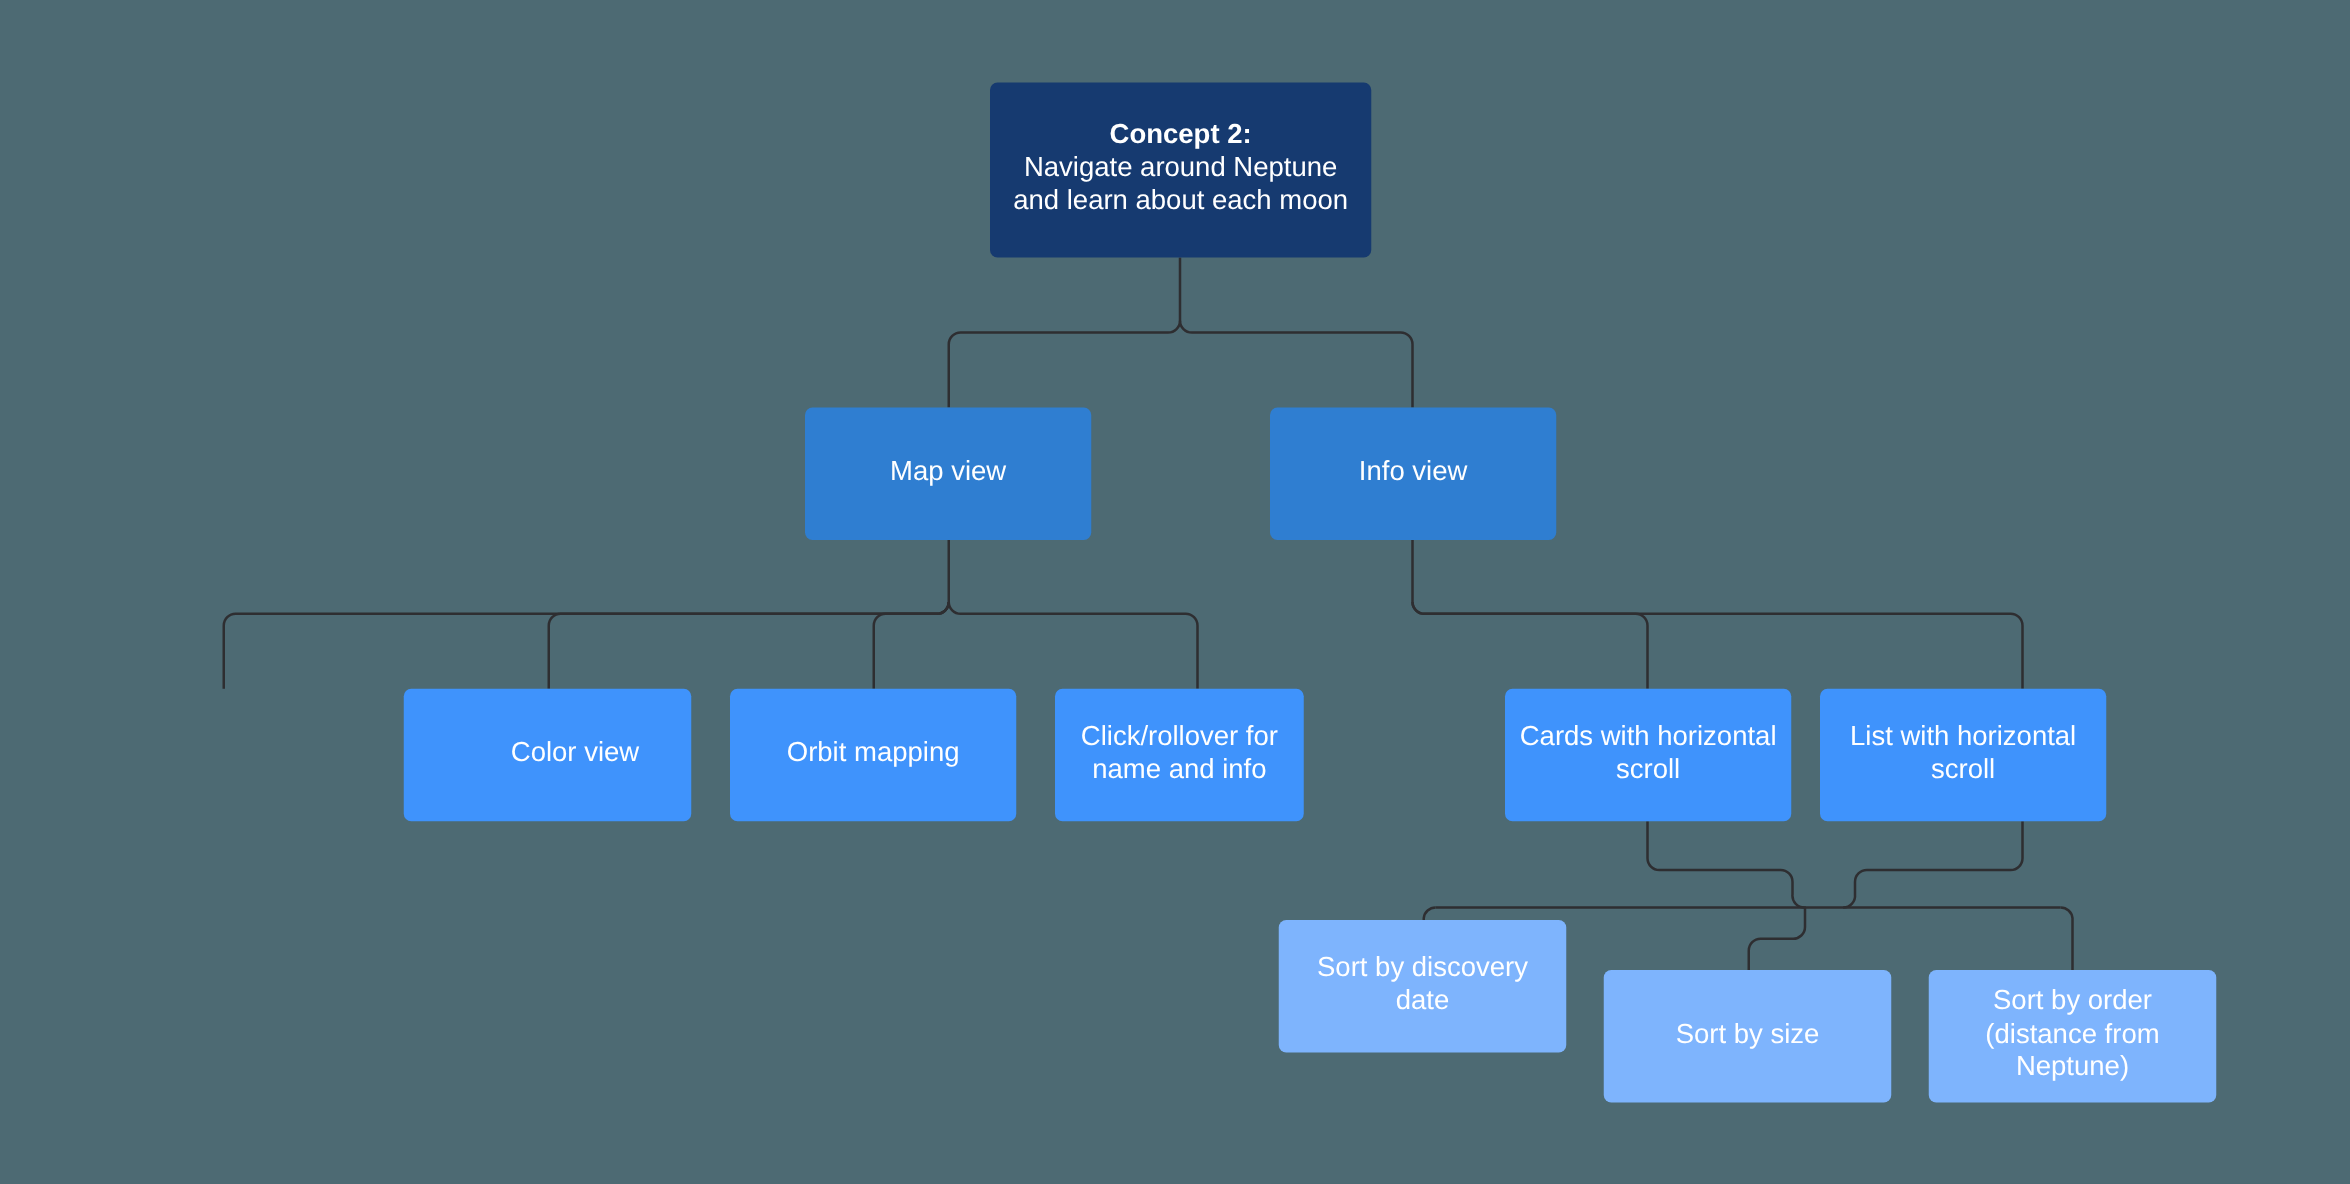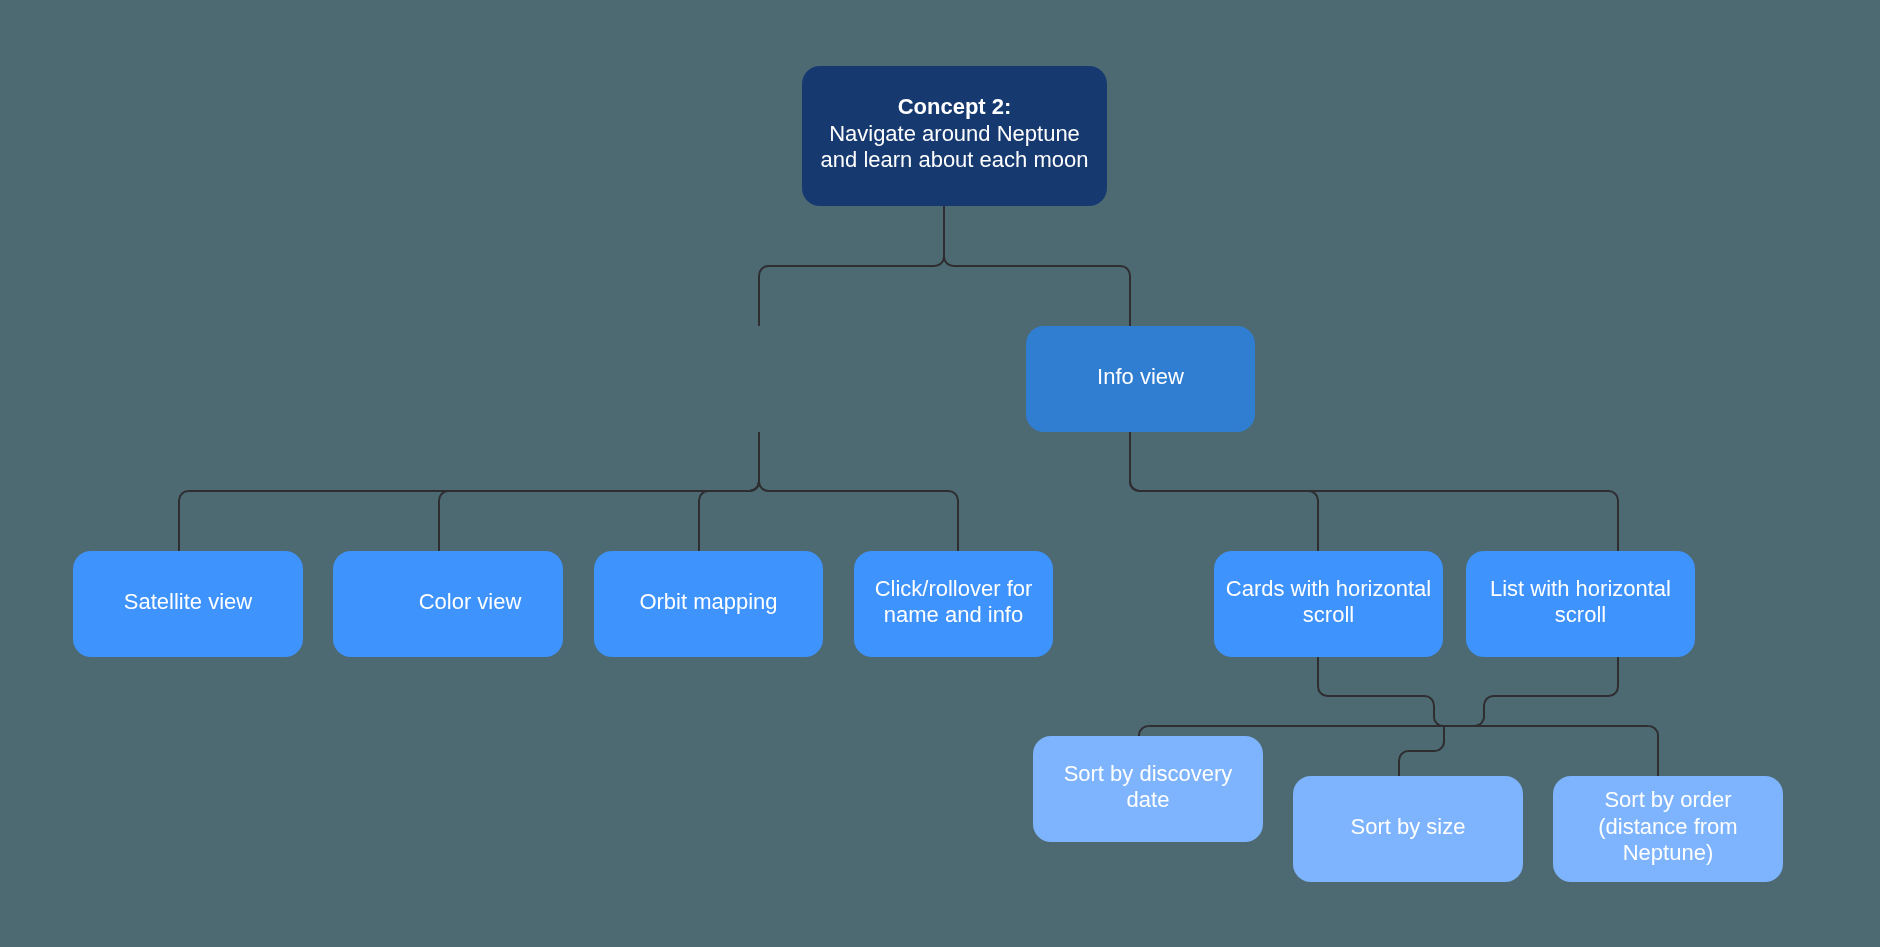--- a/index.html
+++ b/index.html
@@ -29,24 +29,23 @@
     height: 947px;
   }
   .node {
     position: absolute;
     box-sizing: border-box;
     display: flex;
     align-items: center;
     justify-content: center;
     text-align: center;
     color: #ffffff;
-    border-radius: 18px;
+    border-radius: 6px;
     font-size: 22px;
     line-height: 26.4px;
-    margin-left: 10px;
   }
   .node .node-label {
     transform: translateY(-2px);
     -webkit-font-smoothing: antialiased;
     white-space: pre-line;
     display: block;
     width: 100%;
   }
   .node .node-heading {
     font-weight: bold;
@@ -88,28 +87,28 @@
       <path d="M1148.5,726 L1648.5,726"></path>
       <path d="M1648.5,726 A9.5,9.5 0 0 1 1658,734.5 L1658,776"></path>
     </g>
   </svg>
 
   <div class="node" id="node-root" style="background: rgb(22, 58, 112); left: 792px; top: 66px; width: 305px; height: 140px;">
     <span class="node-label"><span class="node-heading">Concept 2:</span><span>Navigate around Neptune
 and learn about each moon</span></span>
   </div>
 
+  <div class="node" id="node-map" style="background: rgb(47, 126, 209); left: 644px; top: 326px; width: 229px; height: 106px;">
+    <span class="node-label">Map view</span>
+  </div>
 
   <div class="node" id="node-info" style="background: rgb(47, 126, 209); left: 1016px; top: 326px; width: 229px; height: 106px;">
     <span class="node-label">Info view</span>
   </div>
 
-  <div class="node" id="node-satellite" style="background: rgb(63, 147, 252); left: 63px; top: 551px; width: 230px; height: 106px;">
-    <span class="node-label">Satellite view</span>
-  </div>
 
   <div class="node" id="node-color" style="background: rgb(63, 147, 252); left: 323px; top: 551px; width: 230px; height: 106px;">
     <span class="node-label">Color view</span>
   </div>
 
   <div class="node" id="node-orbit" style="background: rgb(63, 147, 252); left: 584px; top: 551px; width: 229px; height: 106px;">
     <span class="node-label">Orbit mapping</span>
   </div>
 
   <div class="node" id="node-click" style="background: rgb(63, 147, 252); left: 844px; top: 551px; width: 199px; height: 106px;">

